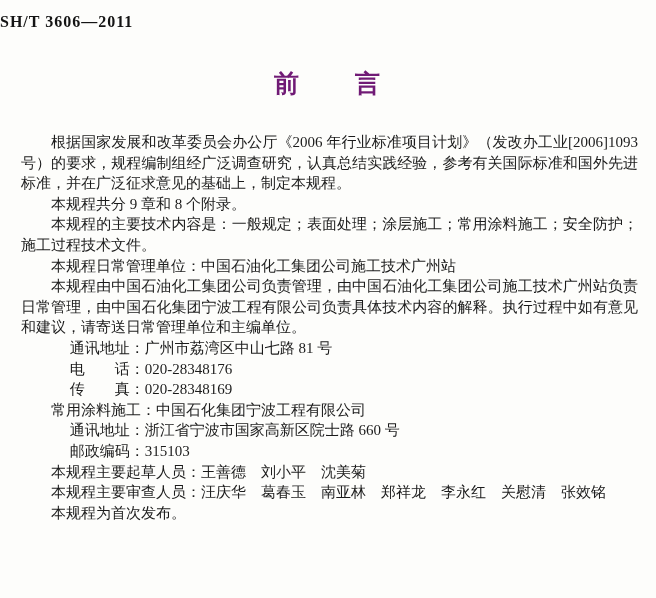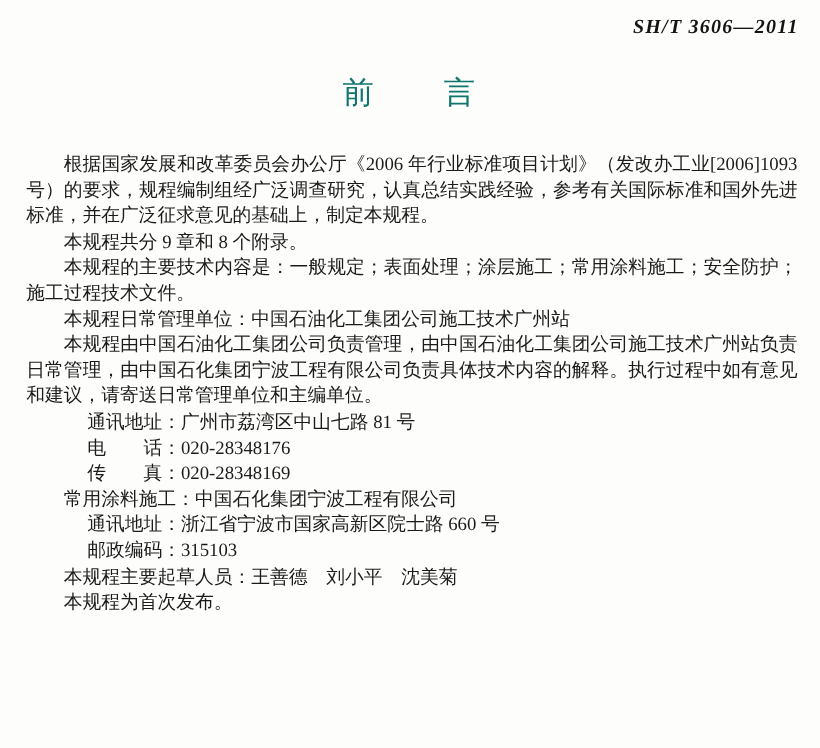--- a/index.html
+++ b/index.html
@@ -10,35 +10,33 @@
   }
   .page {
     position: relative;
     width: 656px; height: 598px;
     background: #fdfdfb;
     color: #1c1c1c;
     font-family: "Liberation Serif", "DejaVu Serif", serif;
     box-sizing: border-box;
   }
   .std-no {
-    text-align: right;
     padding: 13px 17px 0 0;
     font-size: 16px;
     font-weight: 700;
     letter-spacing: 1px;
     color: #141414;
-    font-style: italic;
   }
   .doc-title {
-    margin-top: 26px;
+    margin-top: 36px;
     text-align: center;
     font-size: 25px;
-    font-weight: 400;
+    font-weight: 700;
     letter-spacing: 2px;
-    color: #0f766e;
+    color: #701a75;
   }
   .doc-body {
     margin: 32px 18px 0 21px;
     font-size: 15px;
     line-height: 20.6px;
     text-align: justify;
     color: #1b1b1b;
   }
   .doc-body p { margin: 0; }
   .indent { text-indent: 2em; }
@@ -60,16 +58,17 @@
     <p class="indent">本规程的主要技术内容是：一般规定；表面处理；涂层施工；常用涂料施工；安全防护；施工过程技术文件。</p>
     <p class="indent">本规程日常管理单位：中国石油化工集团公司施工技术广州站</p>
     <p class="indent">本规程由中国石油化工集团公司负责管理，由中国石油化工集团公司施工技术广州站负责日常管理，由中国石化集团宁波工程有限公司负责具体技术内容的解释。执行过程中如有意见和建议，请寄送日常管理单位和主编单位。</p>
     <p class="sub">通讯地址：广州市荔湾区中山七路 81 号</p>
     <p class="sub">电　　话：020-28348176</p>
     <p class="sub">传　　真：020-28348169</p>
     <p class="indent">常用涂料施工：中国石化集团宁波工程有限公司</p>
     <p class="sub">通讯地址：浙江省宁波市国家高新区院士路 660 号</p>
     <p class="sub">邮政编码：315103</p>
     <p class="indent">本规程主要起草人员：王善德　刘小平　沈美菊</p>
+    <p class="indent">本规程主要审查人员：汪庆华　葛春玉　南亚林　郑祥龙　李永红　关慰清　张效铭</p>
     <p class="indent gap-top">本规程为首次发布。</p>
   </div>
 
 </div>
 
 </body></html>

